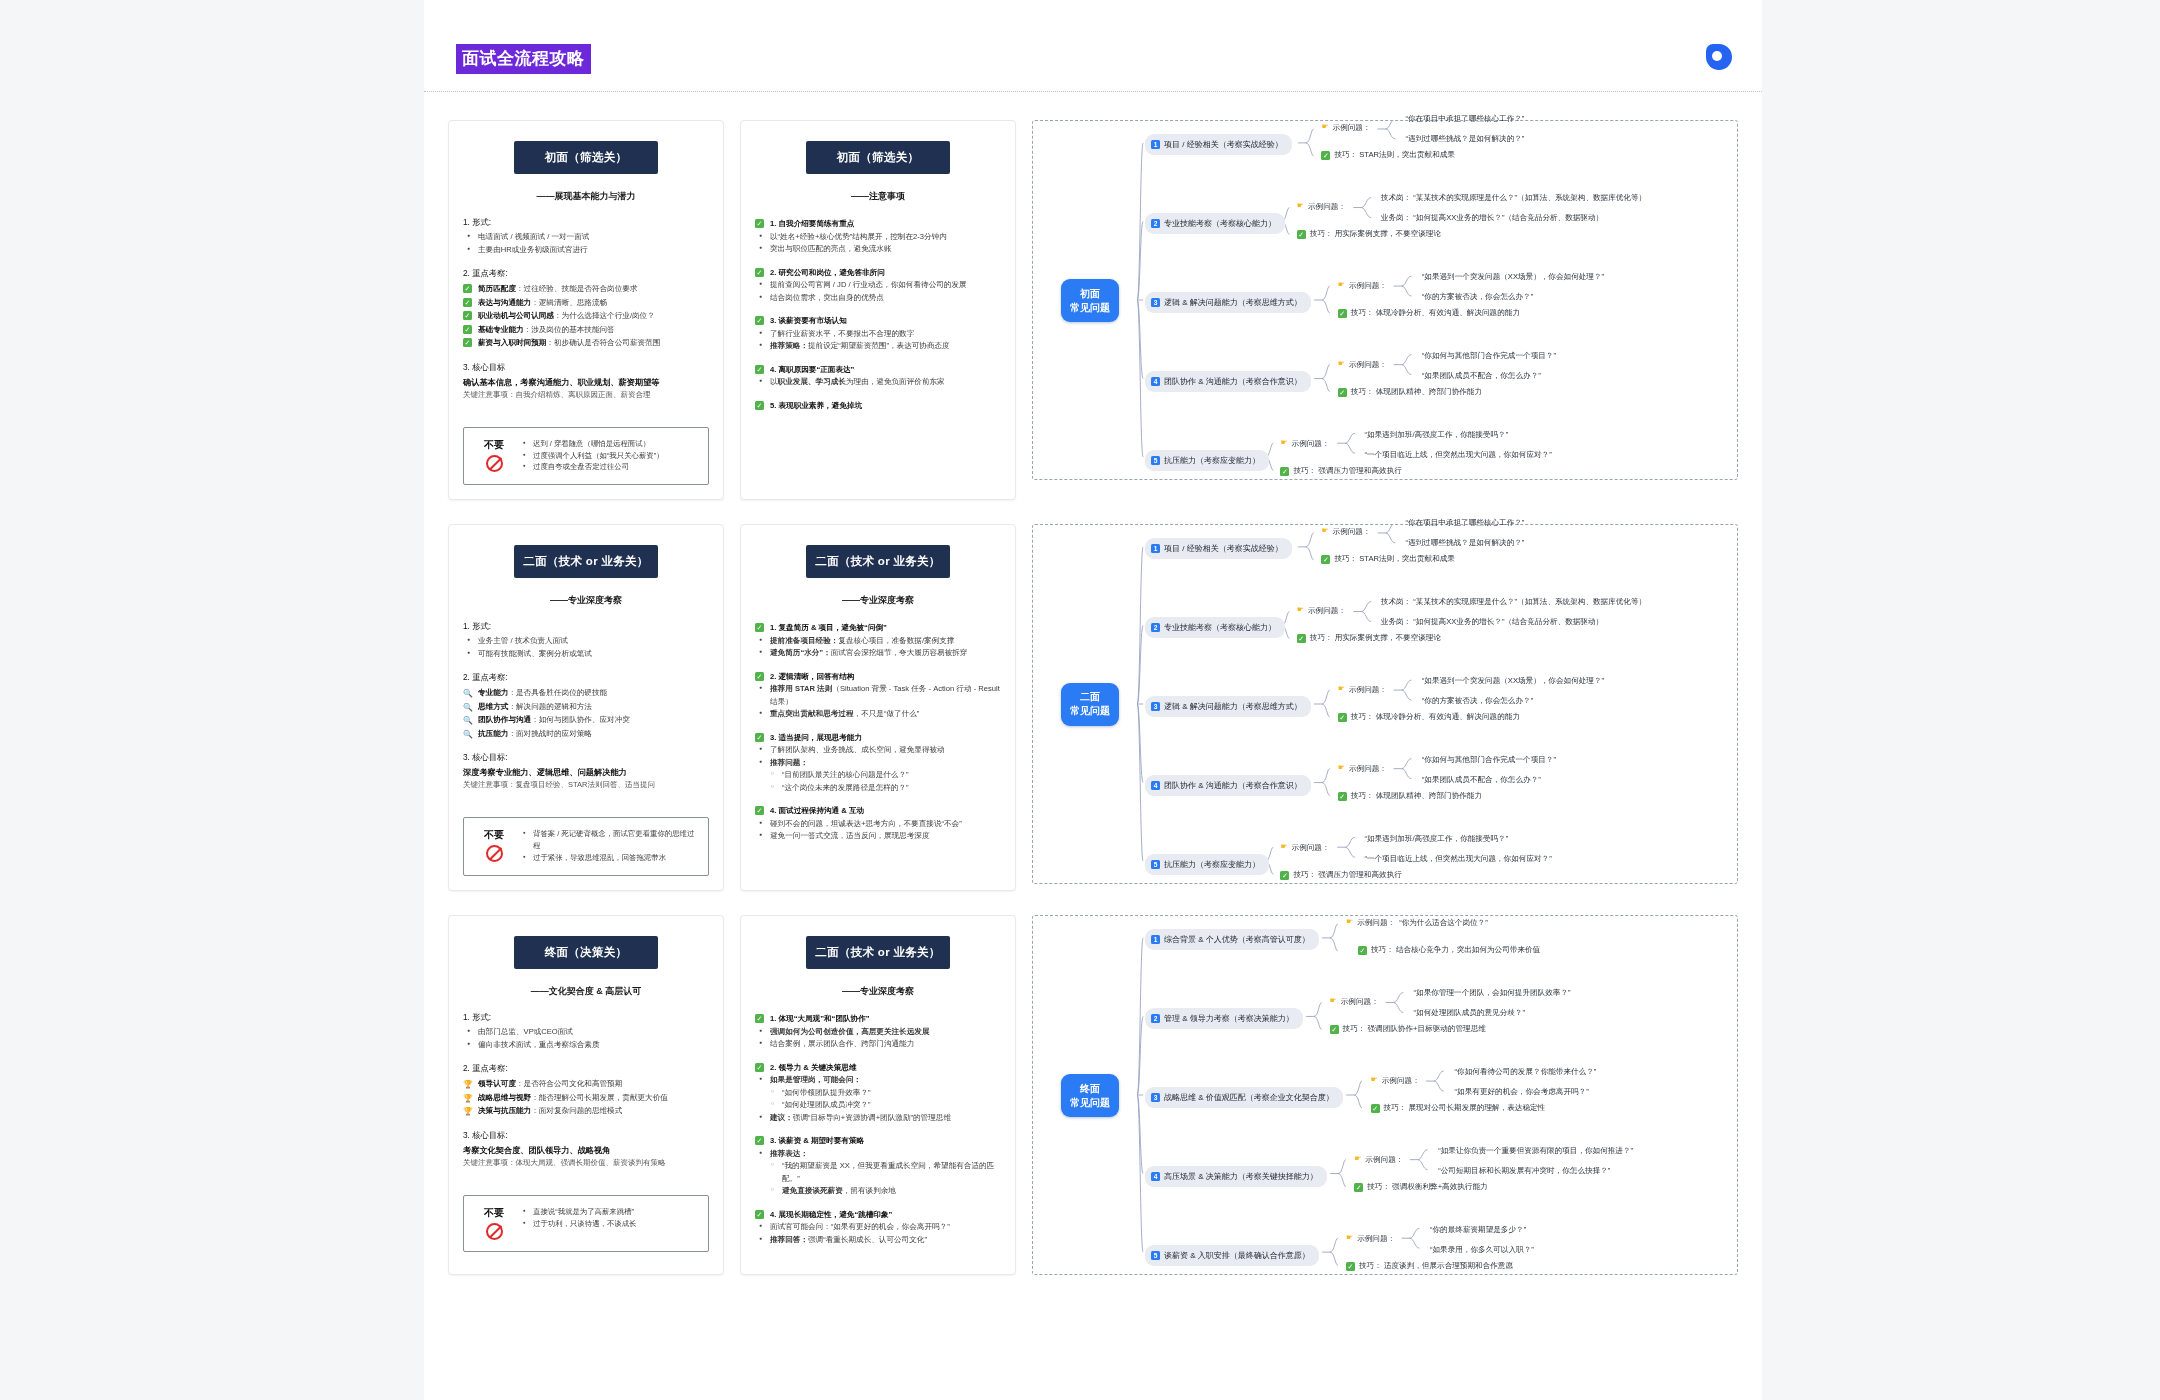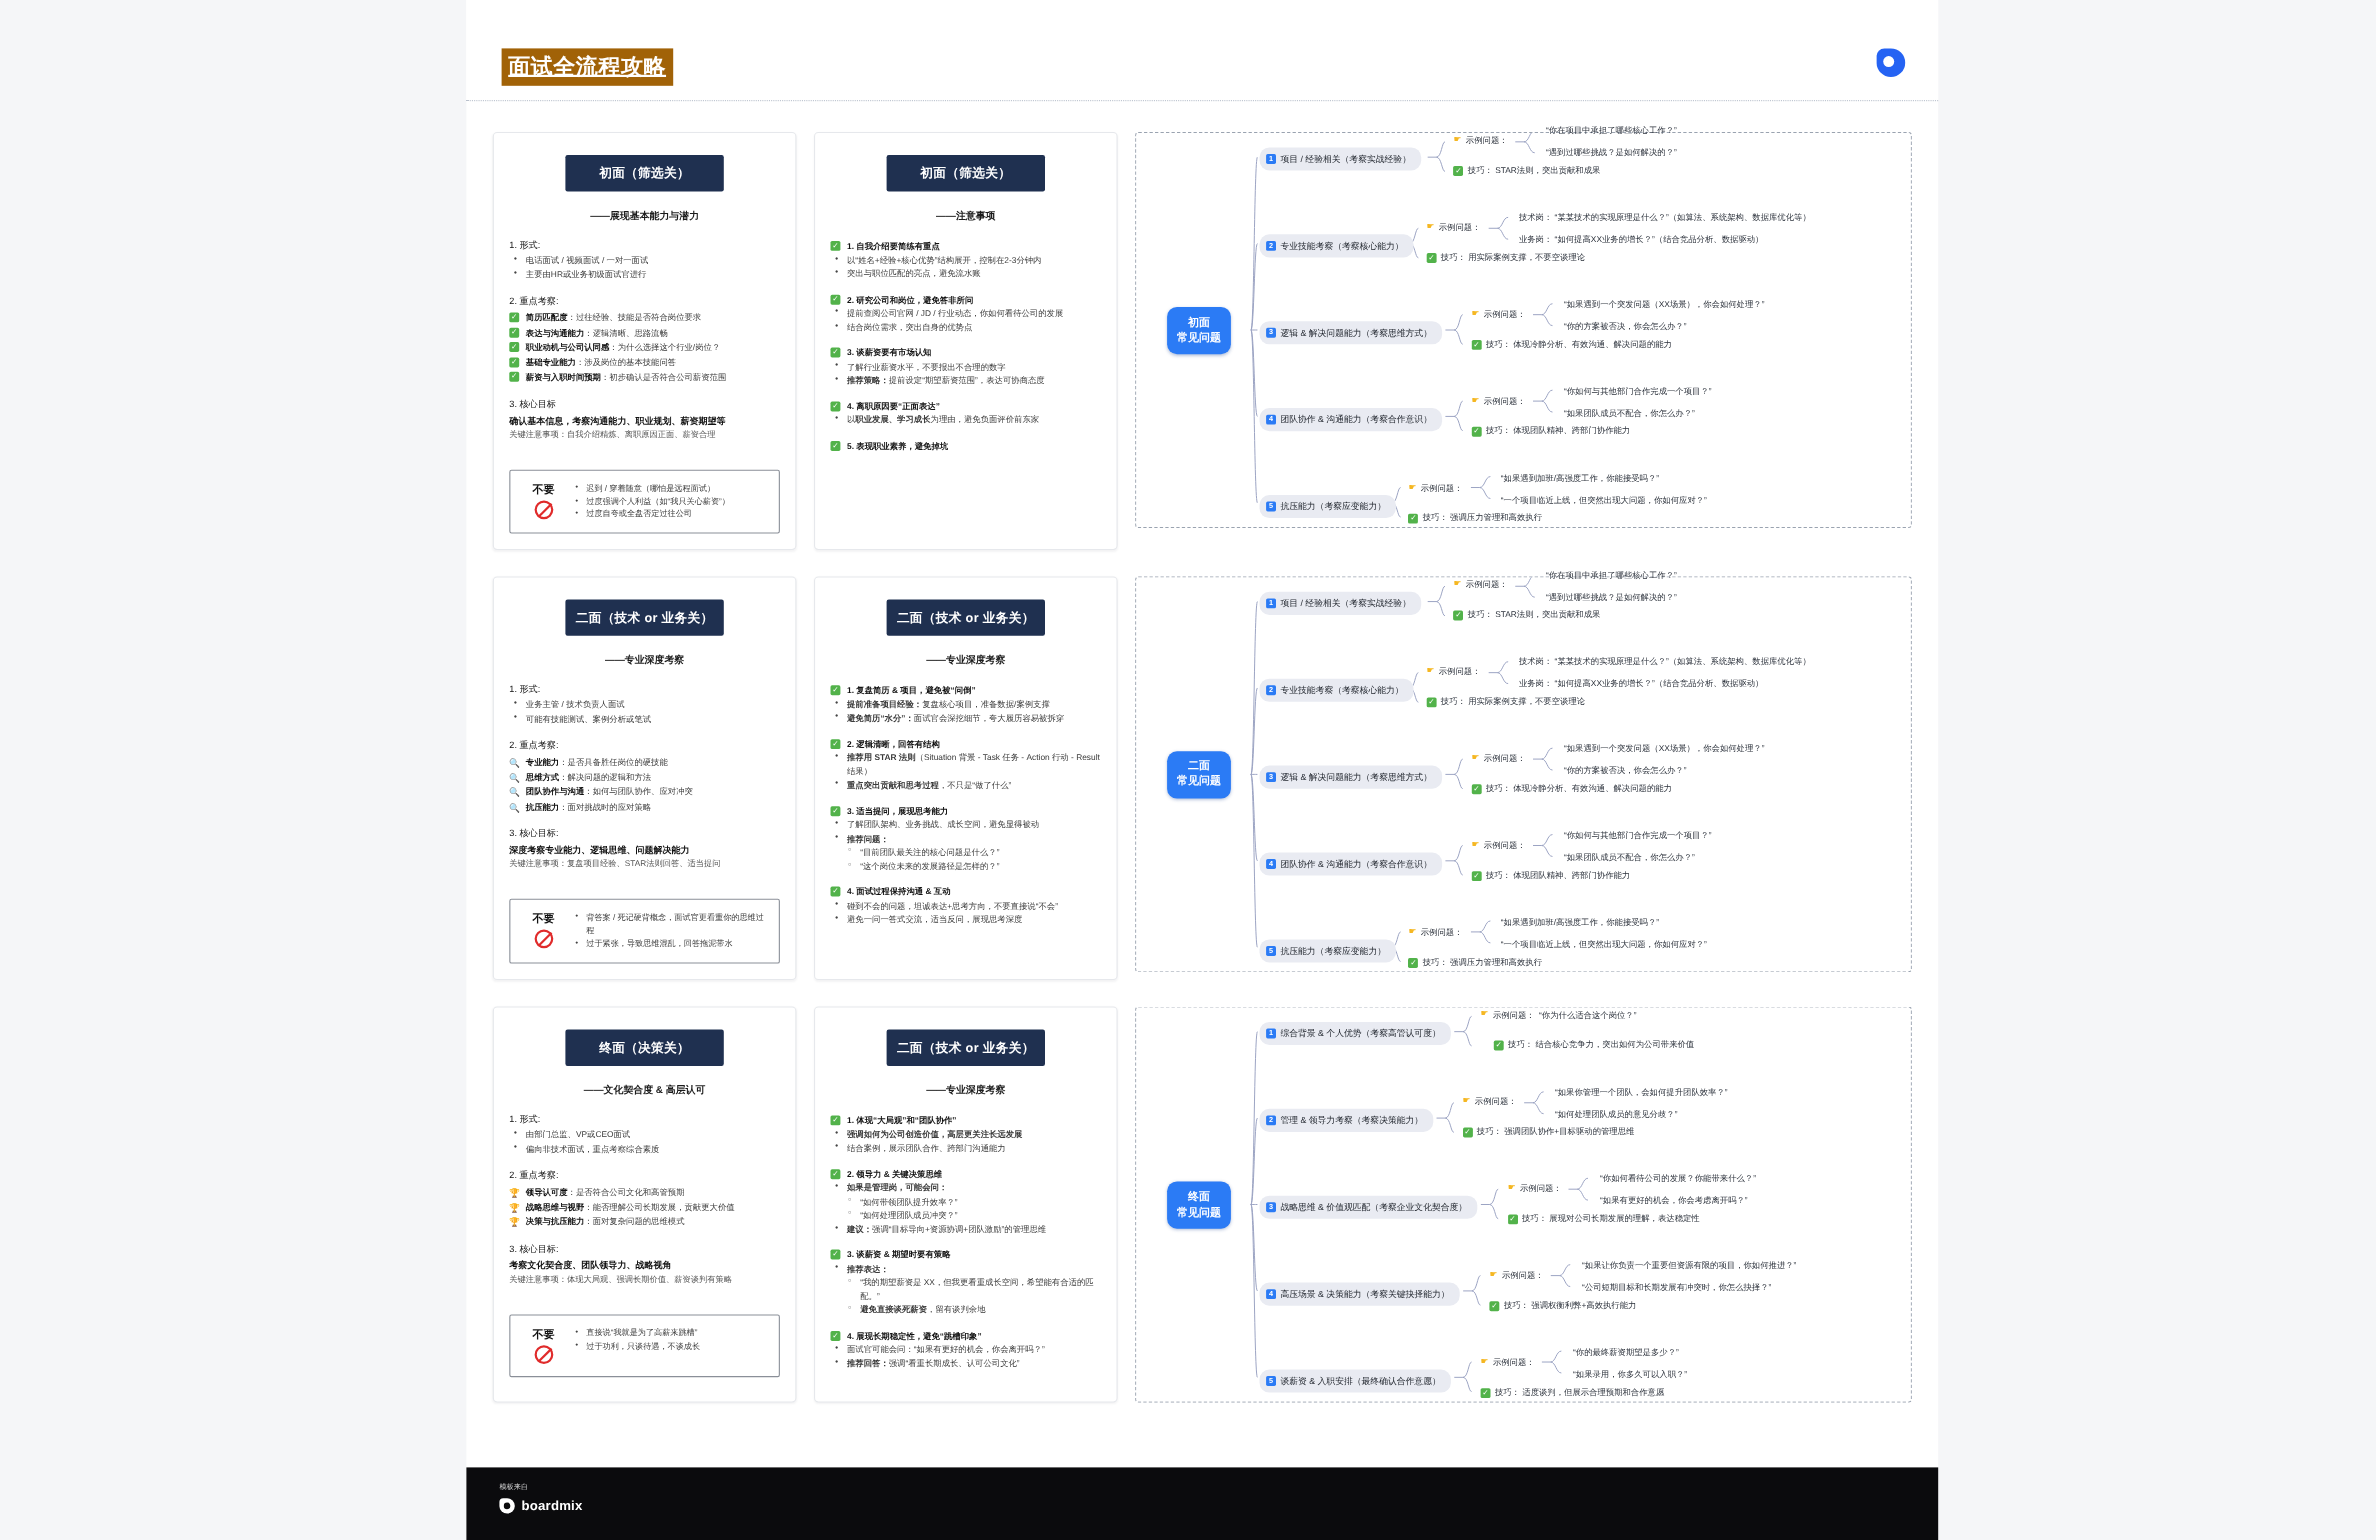--- a/index.html
+++ b/index.html
@@ -14,24 +14,23 @@
   
   .sheet {
     position: absolute; left: 424px; top: 0; width: 1338px; height: 1400px;
     background: #ffffff;
   }
 
   
   .header { position: absolute; left: 424px; top: 0; width: 1338px; height: 92px; background:#fff; }
   .doc-title {
     position: absolute; left: 32px; top: 44px;
-    font-size: 20px; font-weight: bold; color: #ffffff;
-    background: #a16207; padding: 3px 6px 4px 6px; letter-spacing: .5px;
+    font-size: 17px; font-weight: bold; color: #ffffff;
+    background: #6d28d9; padding: 3px 6px 4px 6px; letter-spacing: .5px;
     white-space: nowrap;
-    text-decoration: underline;
   }
   .brand-logo {
     position: absolute; right: 30px; top: 44px; width: 26px; height: 26px;
     border-radius: 7px 13px 13px 13px; background: #2563f3;
   }
   .brand-logo::after{
     content:""; position:absolute; left:6px; top:7px; width:10px; height:10px;
     background:#fff; border-radius:50%;
   }
   .header-rule {
@@ -689,20 +688,13 @@
           <div class="mm-leaf" style="left: 313px; top: 345px;">
             <span class="chk">✓</span>
             <span>技巧：  适度谈判，但展示合理预期和合作意愿</span>
           </div>
           <div class="mm-q wrap" style="left: 397px; top: 308px; max-width: 309px;">“你的最终薪资期望是多少？”</div>
           <div class="mm-q wrap" style="left: 397px; top: 328px; max-width: 309px;">“如果录用，你多久可以入职？”</div>
         </div>
       </div>
     </div>
 
-  <div class="footer">
-    <div class="made">模板来自</div>
-    <div class="bm">
-      <div class="mark"></div>
-      <div class="word">boardmix</div>
-    </div>
-  </div>
 </div>
 
 </body></html>

